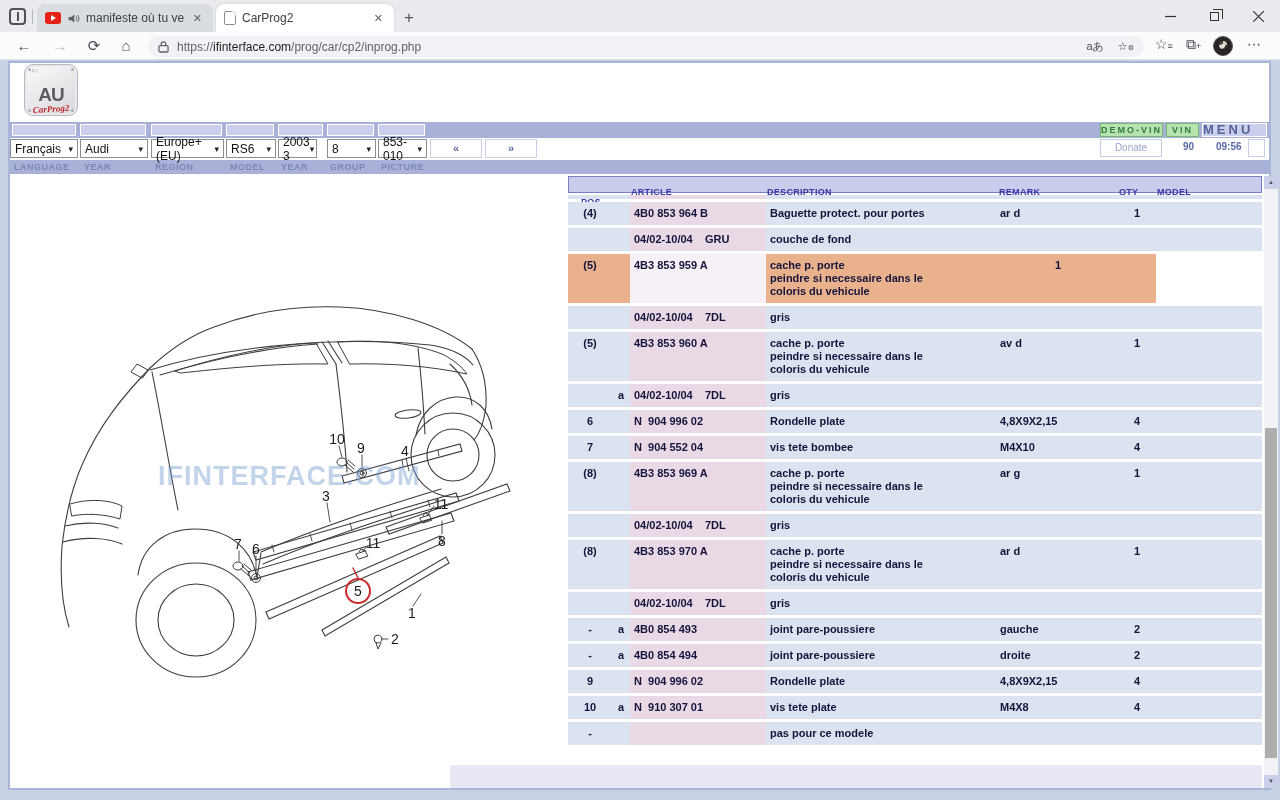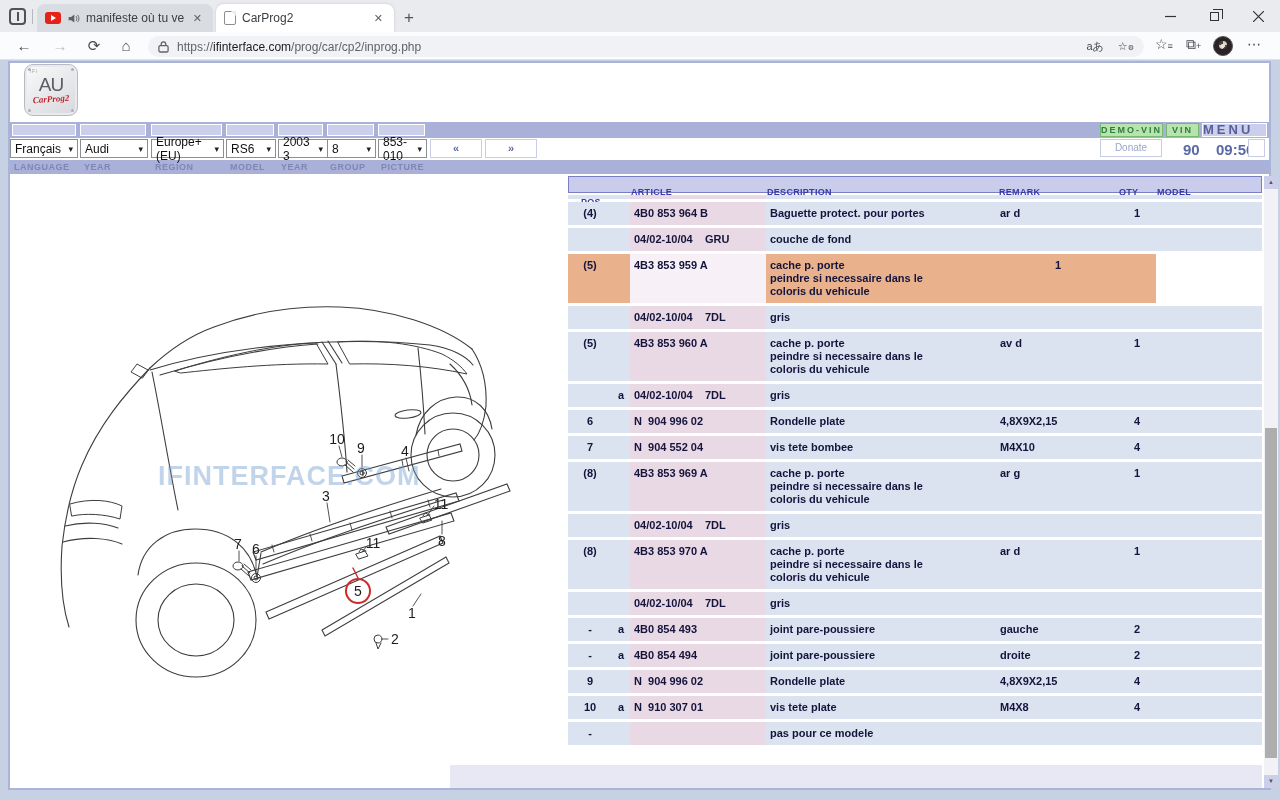--- a/index.html
+++ b/index.html
@@ -36,38 +36,38 @@
   .pill-ic { font-size:11px; color:#45494e; margin-left:14px; white-space:nowrap;}
   .bar-ic { position:absolute; top:36px; font-size:14px; color:#45494e; }
   .avatar { position:absolute; top:36px; left:1213px; width:20px; height:20px; border-radius:50%; background:#2a2326; border:1px solid #555;}
   .avatar::after{content:""; position:absolute; left:5px; top:4px; width:8px; height:8px; border-radius:50%; background:radial-gradient(circle at 50% 60%, #e8e4da 0 30%, transparent 35%), conic-gradient(#d8d2c4 0 25%, #4a4440 0 50%, #d8d2c4 0 75%, #4a4440 0);}
 
   
   .content { position:absolute; top:61px; left:8px; width:1263px; height:729px; background:#ffffff; border:2px solid #a9b4d9; }
 
   .logo { position:absolute; top:64px; left:24px; width:54px; height:52px; border-radius:9px; background:linear-gradient(145deg,#fafafa,#d7d8dd); border:1px solid #b8bac2; box-shadow:inset 0 0 0 2px #e9eaee; text-align:center; }
   .logo-corner { position:absolute; top:3px; left:5px; font-size:5px; color:#9aa; letter-spacing:.5px;}
-  .logo-main { margin-top:10px; font-size:19px; font-weight:normal; color:#5a5d63; letter-spacing:-1px; line-height:19px;}
+  .logo-main { margin-top:20px; font-size:19px; font-weight:bold; color:#5a5d63; letter-spacing:-1px; line-height:19px;}
   .logo-script { font-family:"Liberation Serif", serif; font-style:italic; font-weight:bold; font-size:9px; color:#c0272d; transform:rotate(-4deg); }
   .logo-screw { position:absolute; width:3px; height:3px; border-radius:50%; background:#aeb0b6;}
 
   .strip { position:absolute; left:10px; width:1259px; background:#a9b1d9; }
   .strip-top { top:122px; height:16px; }
   .strip-labels { top:160px; height:14px; }
   .filter-box { position:absolute; top:124px; height:12px; background:#cbcfec; border:1px solid #ffffff; }
   .col-label { position:absolute; top:162px; font-size:9px; font-weight:bold; color:#7d87b5; letter-spacing:.5px;text-align:right; }
 
   .select { position:absolute; top:139px; height:19px; background:#fff; border:1px solid #8a8f94; font-size:12px; color:#111; display:flex; align-items:center; padding:0 4px; }
   .select .chev { margin-left:auto; font-size:9px; color:#222; }
   .pager { position:absolute; top:139px; width:52px; height:19px; background:#fff; border:1px solid #c9cde8; color:#5a68a8; font-size:11px; font-weight:bold; text-align:center; line-height:17px; }
 
   .btn-green { position:absolute; top:123px; height:14px; background:#b7e3ae; border:1px solid #79b873; color:#2f7d3a; font-size:9px; font-weight:bold; text-align:center; letter-spacing:2px; line-height:12px;}
   .btn-menu { position:absolute; top:123px; left:1202px; width:65px; height:14px; background:#cbcfec; border:1px solid #ffffff; color:#55609a; font-size:13px; font-weight:bold; text-align:left; letter-spacing:3px; line-height:12px;}
   .btn-donate { position:absolute; top:139px; left:1100px; width:62px; height:18px; background:#fff; border:1px solid #c6cbe6; color:#9aa5c9; font-size:10px; text-align:center; line-height:16px; }
-  .credit { position:absolute; top:141px; font-size:15px; font-weight:bold; color:#5a68a8; }
+  .credit { position:absolute; top:141px; font-size:10px; font-weight:bold; color:#5a68a8; }
   .mini-box { position:absolute; top:139px; left:1248px; width:17px; height:18px; background:#fff; border:1px solid #c6cbe6; }
 
   
   .diagram { position:absolute; top:174px; left:10px; width:556px; height:614px; background:#fff; overflow:hidden; }
   .watermark { position:absolute; left:148px; top:287px; font-size:27px; font-weight:bold; color:rgba(108,152,205,.42); letter-spacing:1px; white-space:nowrap; }
   .callout { position:absolute; transform:translate(-50%,-50%); font-size:14px; color:#1c1c1c; font-weight:500; }
   .callout.circled { width:26px; height:26px; border:2px solid #cc2b2b; border-radius:50%; text-align:center; line-height:23px; }
 
   
   .ptable { position:absolute; top:176px; left:568px; width:694px; }
@@ -189,21 +189,21 @@
       <span class="chev">▾</span>
     </div>
   <div class="select" style="left:151px;width:73px">
       <span>Europe+ (EU)</span>
       <span class="chev">▾</span>
     </div>
   <div class="select" style="left:226px;width:50px">
       <span>RS6</span>
       <span class="chev">▾</span>
     </div>
-  <div class="select" style="left:278px;width:50px">
+  <div class="select" style="left:278px;width:39px">
       <span>2003 3</span>
       <span class="chev">▾</span>
     </div>
   <div class="select" style="left:327px;width:49px">
       <span>8</span>
       <span class="chev">▾</span>
     </div>
   <div class="select" style="left:378px;width:49px">
       <span>853-010</span>
       <span class="chev">▾</span>

